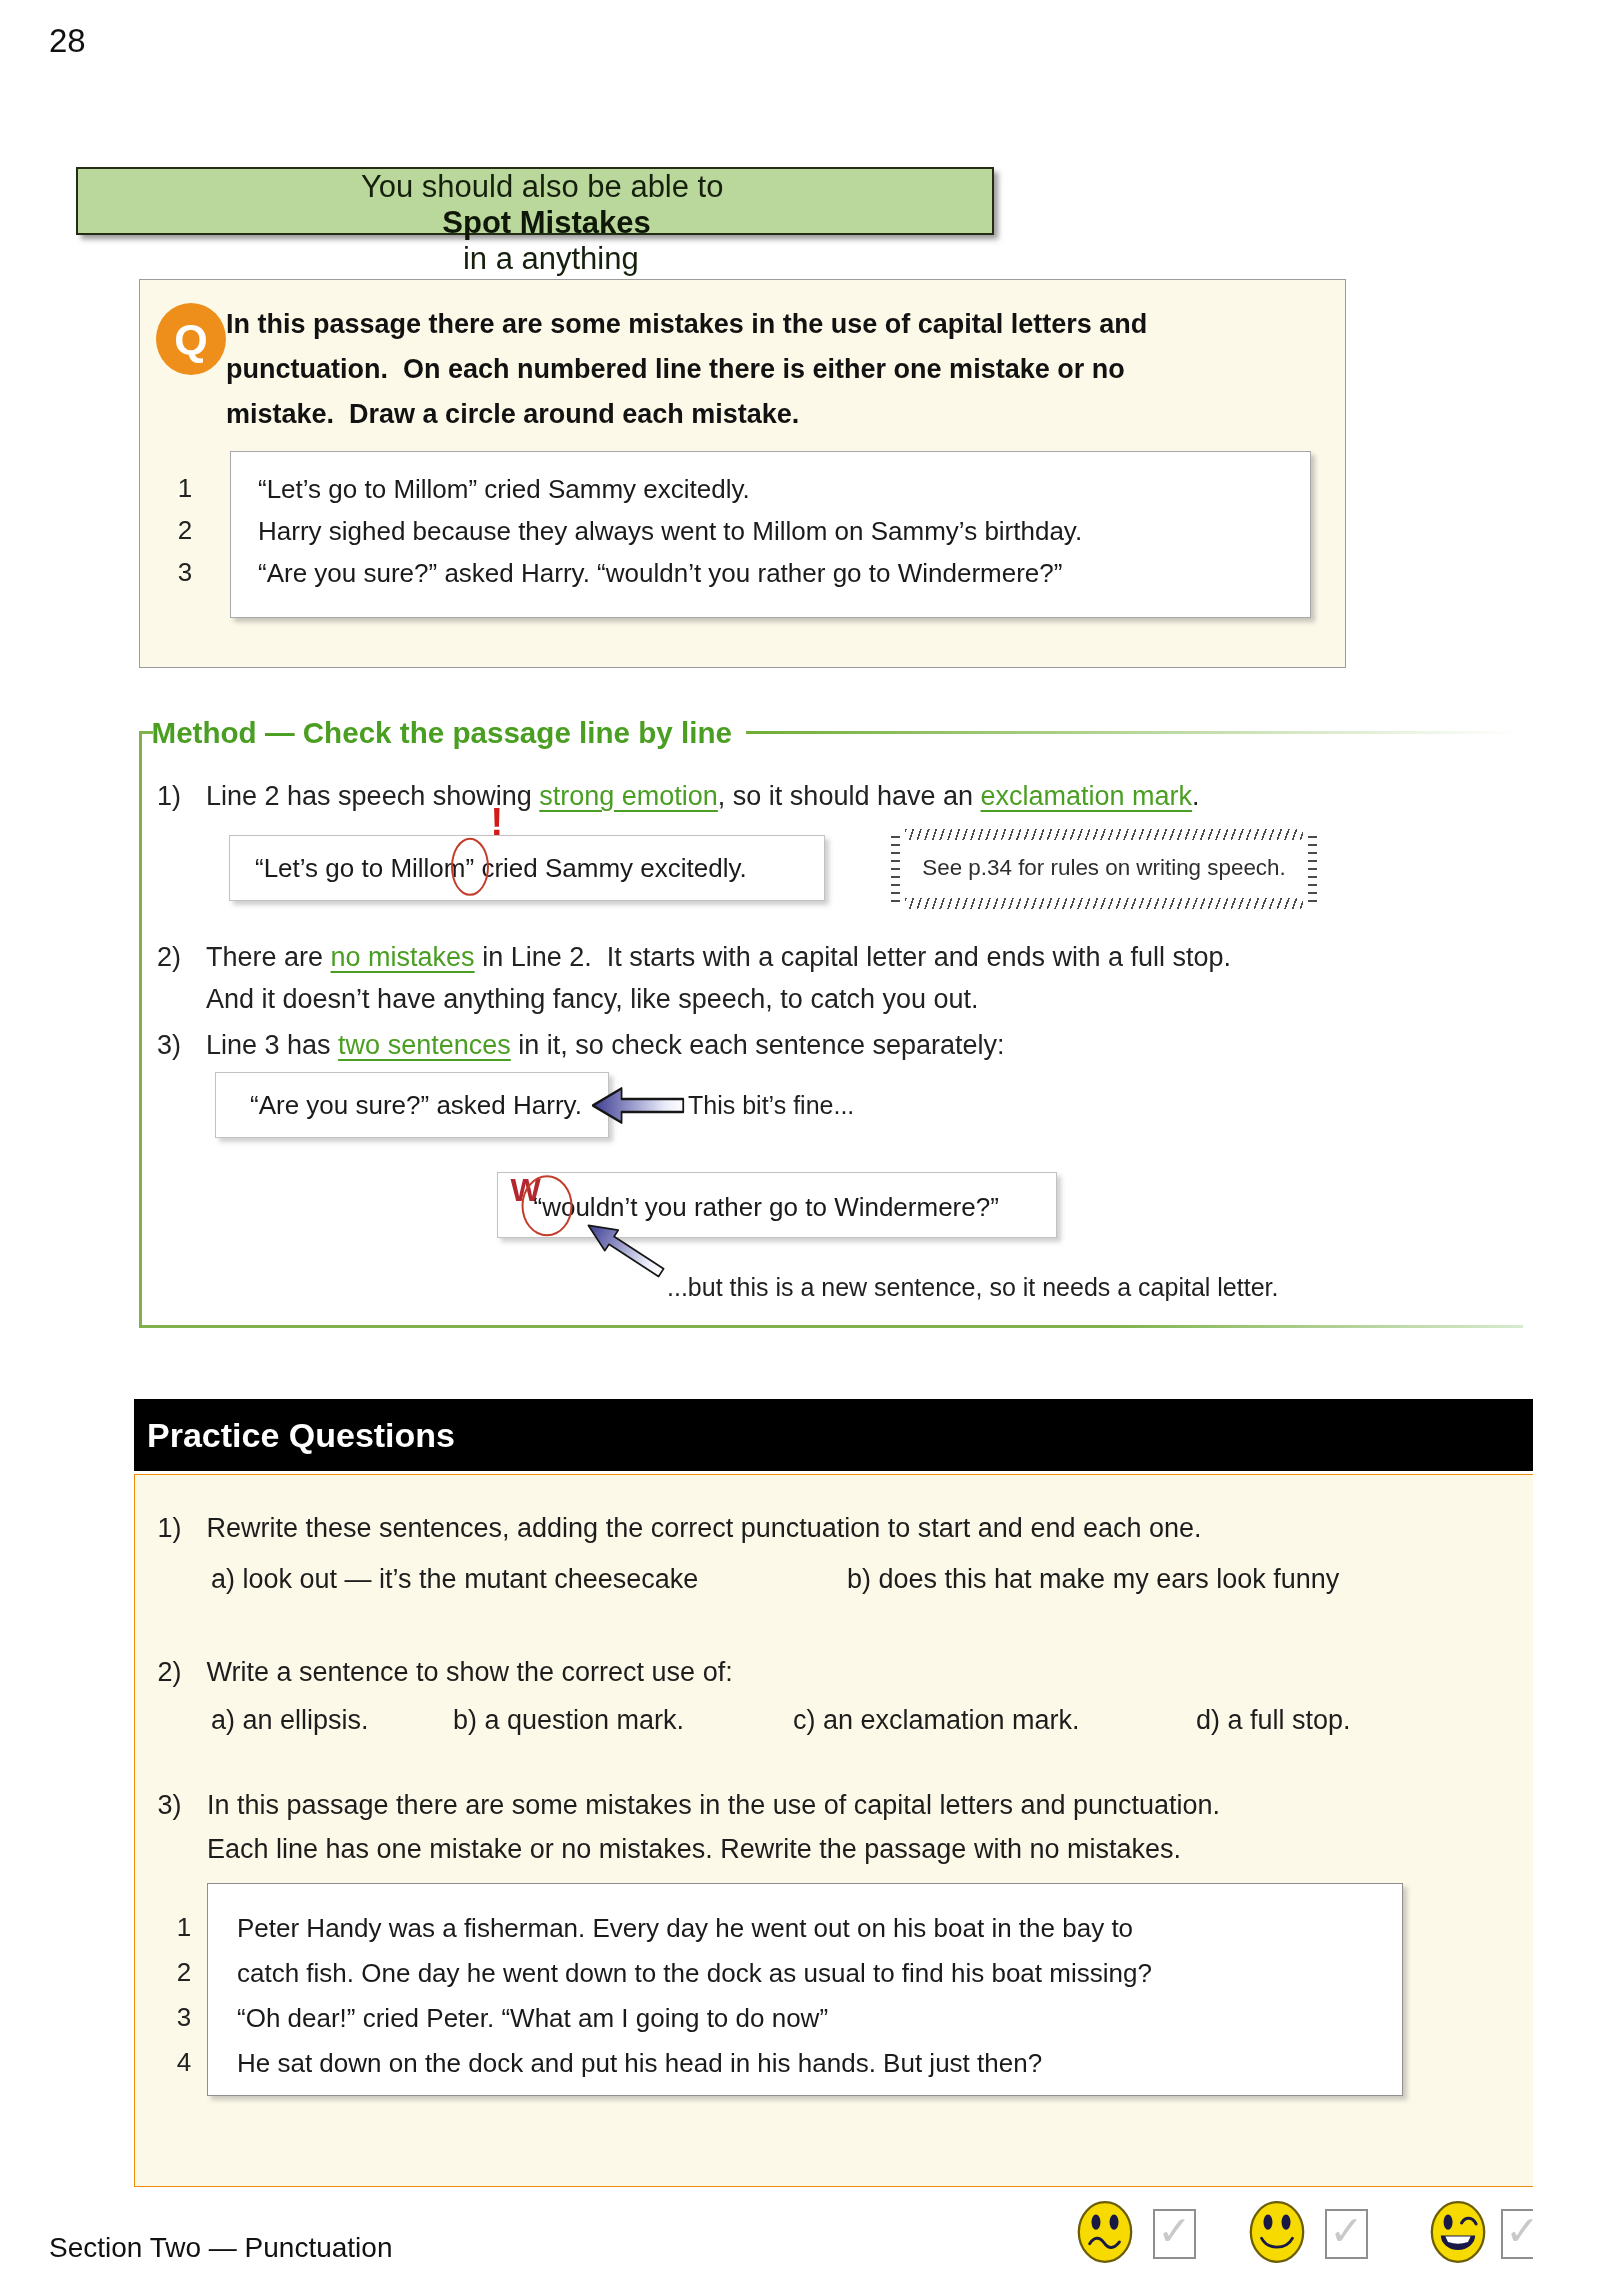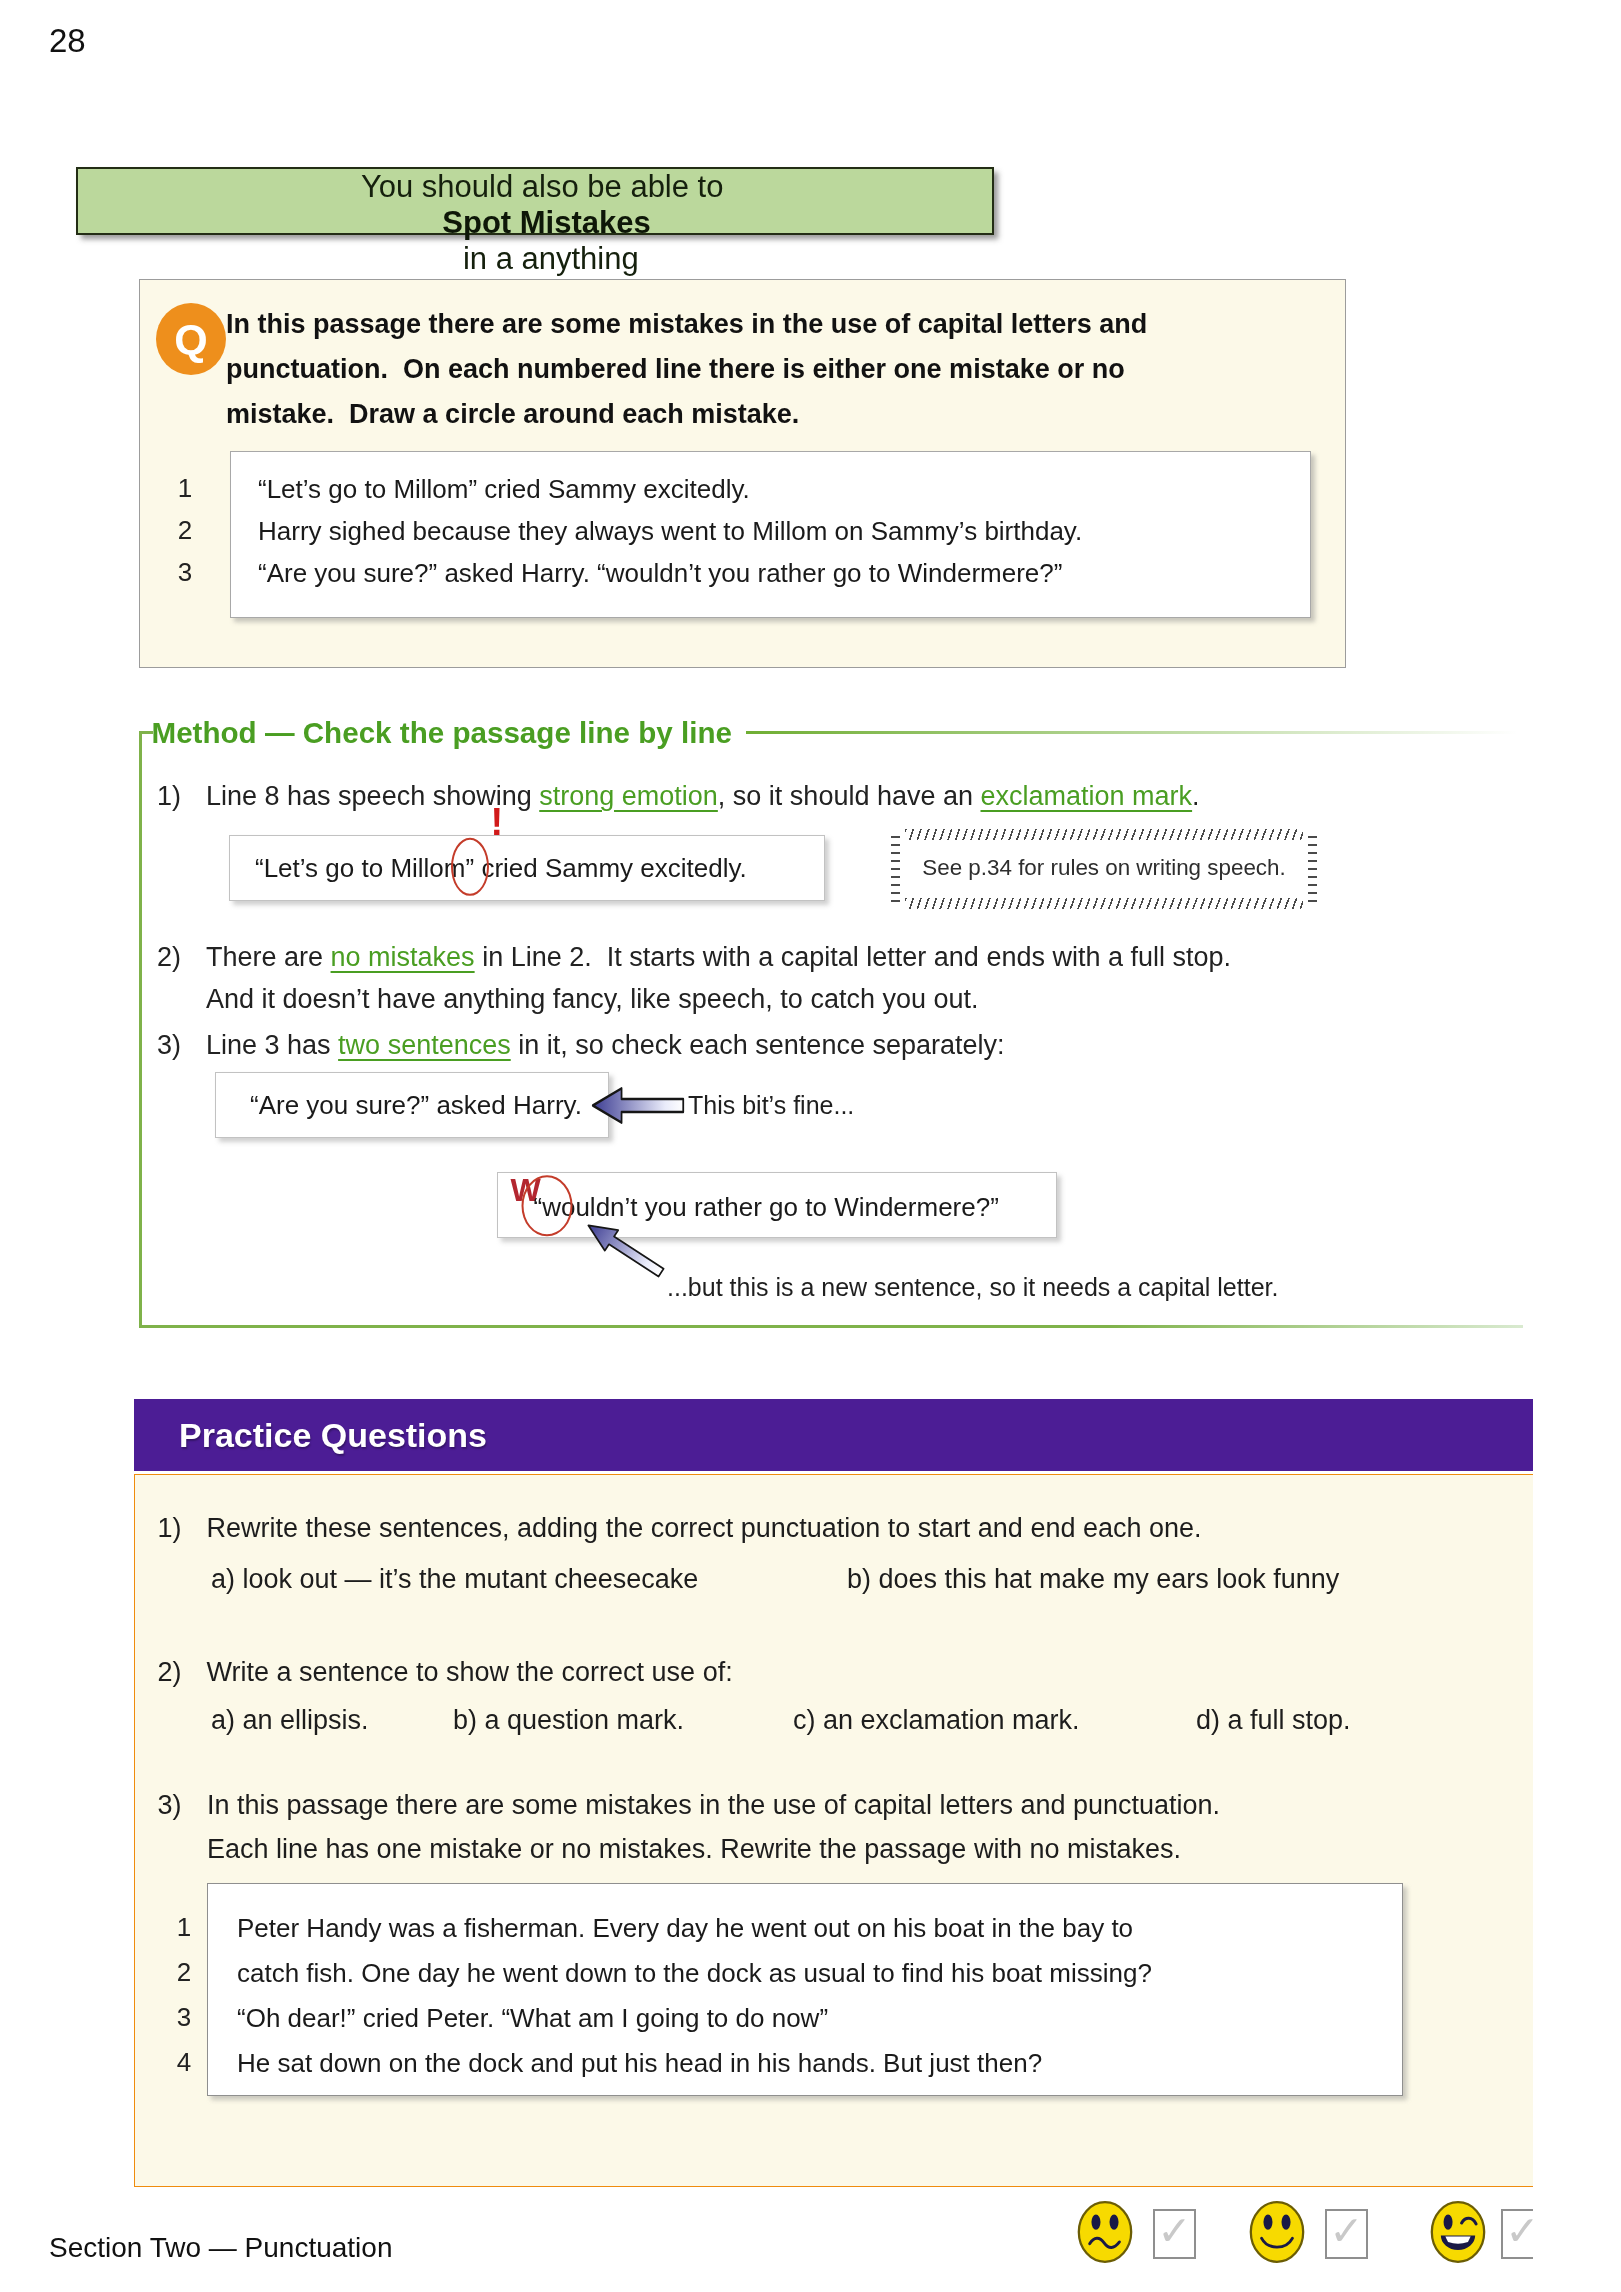--- a/index.html
+++ b/index.html
@@ -71,22 +71,22 @@
   .ne-l{left:-5.4px;} .ne-r{right:-5.4px;}
 
   .callout{font-size:25px;color:#1f1f1f;white-space:nowrap;}
   .lab2{left:549px;top:378px;text-align:center;}
   .lab3{left:528px;top:560px;}
   .arrow2{left:452px;top:372px;width:94px;height:41px;}
   .arrow3{left:448px;top:497px;width:90px;height:29px;transform:rotate(33deg);transform-origin:0 50%;}
   .arrow2 svg,.arrow3 svg{width:100%;height:100%;display:block;}
 
   
-  .practice-header{left:134px;top:1399px;width:1402px;height:72px;background:#4c1d95;
-                   display:flex;align-items:center;padding-left:45px;box-sizing:border-box;}
+  .practice-header{left:134px;top:1399px;width:1402px;height:72px;background:#000000;
+                   display:flex;align-items:center;padding-left:13px;box-sizing:border-box;}
   .practice-title{color:#fff;font-size:34px;font-weight:bold;text-shadow:0.9px 1.8px 1.8px rgba(0,0,0,.3);}
   .practice-body{left:134px;top:1474px;width:1402px;height:713px;background:#fcf9e8;
                  border:1.8px solid #ef8c0d;box-sizing:border-box;font-size:27px;color:#1d1d1d;}
   .prow{display:flex;line-height:42px;}
   .pq1{left:22.4px;top:32px;width:1343px;}
   .pq1ab-a{left:76px;top:89px;} .pq1ab-b{left:712px;top:89px;}
   .pq2{left:22.4px;top:176px;width:1343px;}
   .opt{white-space:nowrap;}
   .opt-a{left:76px;top:230px;} .opt-b{left:318px;top:230px;}
   .opt-c{left:658px;top:230px;} .opt-d{left:1061px;top:230px;}
@@ -143,21 +143,21 @@
     <div class="abs m-nub"></div>
     <div class="abs m-left"></div>
     <div class="abs m-bottom"></div>
     <div class="abs m-head">
       <span class="m-title">Method — Check the passage line by line</span>
       <span class="m-rule"></span>
     </div>
 
     <div class="abs step s1">
       <span class="snum">1)</span>
-      <span class="pre"><span class="pre">Line 8 has speech showing </span><span class="glink pre">strong emotion</span><span class="pre">, so it should have an </span><span class="glink pre">exclamation mark</span><span class="pre">.</span></span>
+      <span class="pre"><span class="pre">Line 2 has speech showing </span><span class="glink pre">strong emotion</span><span class="pre">, so it should have an </span><span class="glink pre">exclamation mark</span><span class="pre">.</span></span>
     </div>
 
     <div class="abs ex-box ex1">
       <span class="pre nowrap"><span class="pre">“Let’s go to Millom</span><span class="circled c1"><span class="pre">”</span><i class="red-ellipse"></i><b class="red-mark">!</b></span><span class="pre"> cried Sammy excitedly.</span></span>
     </div>
 
     <div class="abs note">
       <i class="ne-t"></i>
       <i class="ne-b"></i>
       <i class="ne-l"></i>

